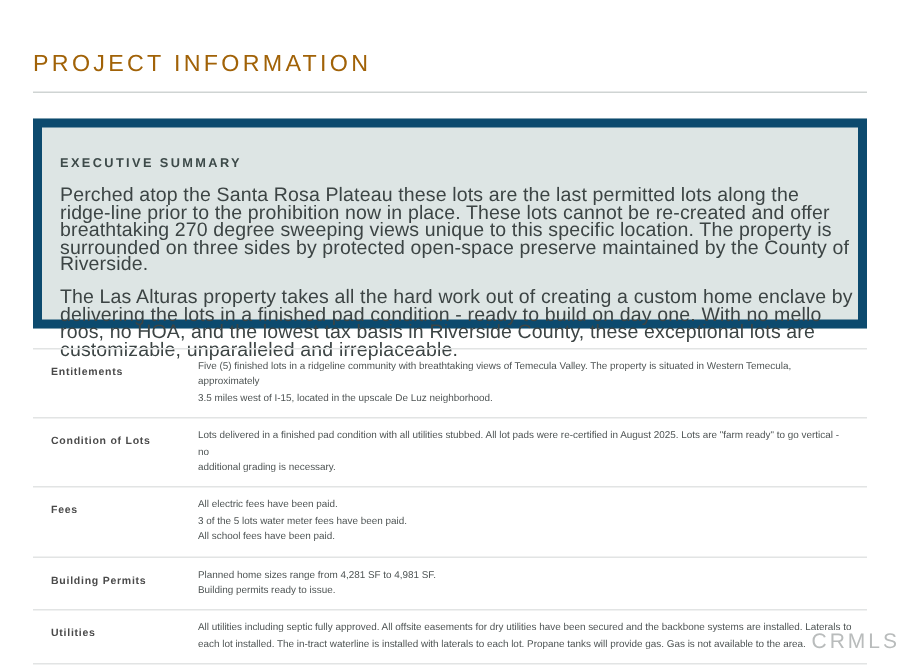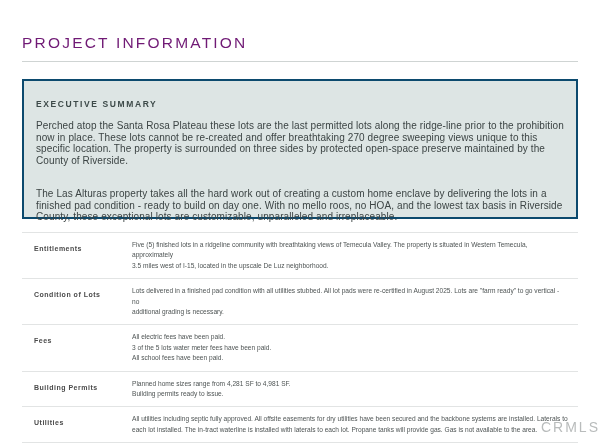--- a/index.html
+++ b/index.html
@@ -19,55 +19,55 @@
     position: absolute;
     inset: 0;
     padding: 0;
   }
   .page-title {
     position: absolute;
     left: 22px;
     top: 34px;
     font-size: 15.5px;
     letter-spacing: 2.2px;
-    color: #701a75;
+    color: #a16207;
     font-weight: 400;
   }
   .title-rule {
     position: absolute;
     left: 22px;
     top: 61px;
     width: 556px;
     height: 1px;
     background: #cfd4d3;
   }
   .summary-box {
     position: absolute;
     left: 22px;
     top: 79px;
     width: 556px;
     height: 140px;
     box-sizing: border-box;
     background: #dde5e4;
-    border: 2px solid #0c4a6e;
+    border: 6px solid #0c4a6e;
   }
   .summary-title {
     position: absolute;
     left: 12px;
     top: 18px;
     font-size: 8.5px;
     font-weight: bold;
     letter-spacing: 1.6px;
     color: #3d4a49;
   }
   .summary-p {
     position: absolute;
     left: 12px;
     width: 530px;
-    font-size: 10px;
+    font-size: 13px;
     line-height: 11.6px;
     color: #3c4444;
     letter-spacing: 0.1px;
   }
   .summary-p1 { top: 39px; }
   .summary-p2 { top: 107px; }
 
   .table {
     position: absolute;
     left: 22px;

